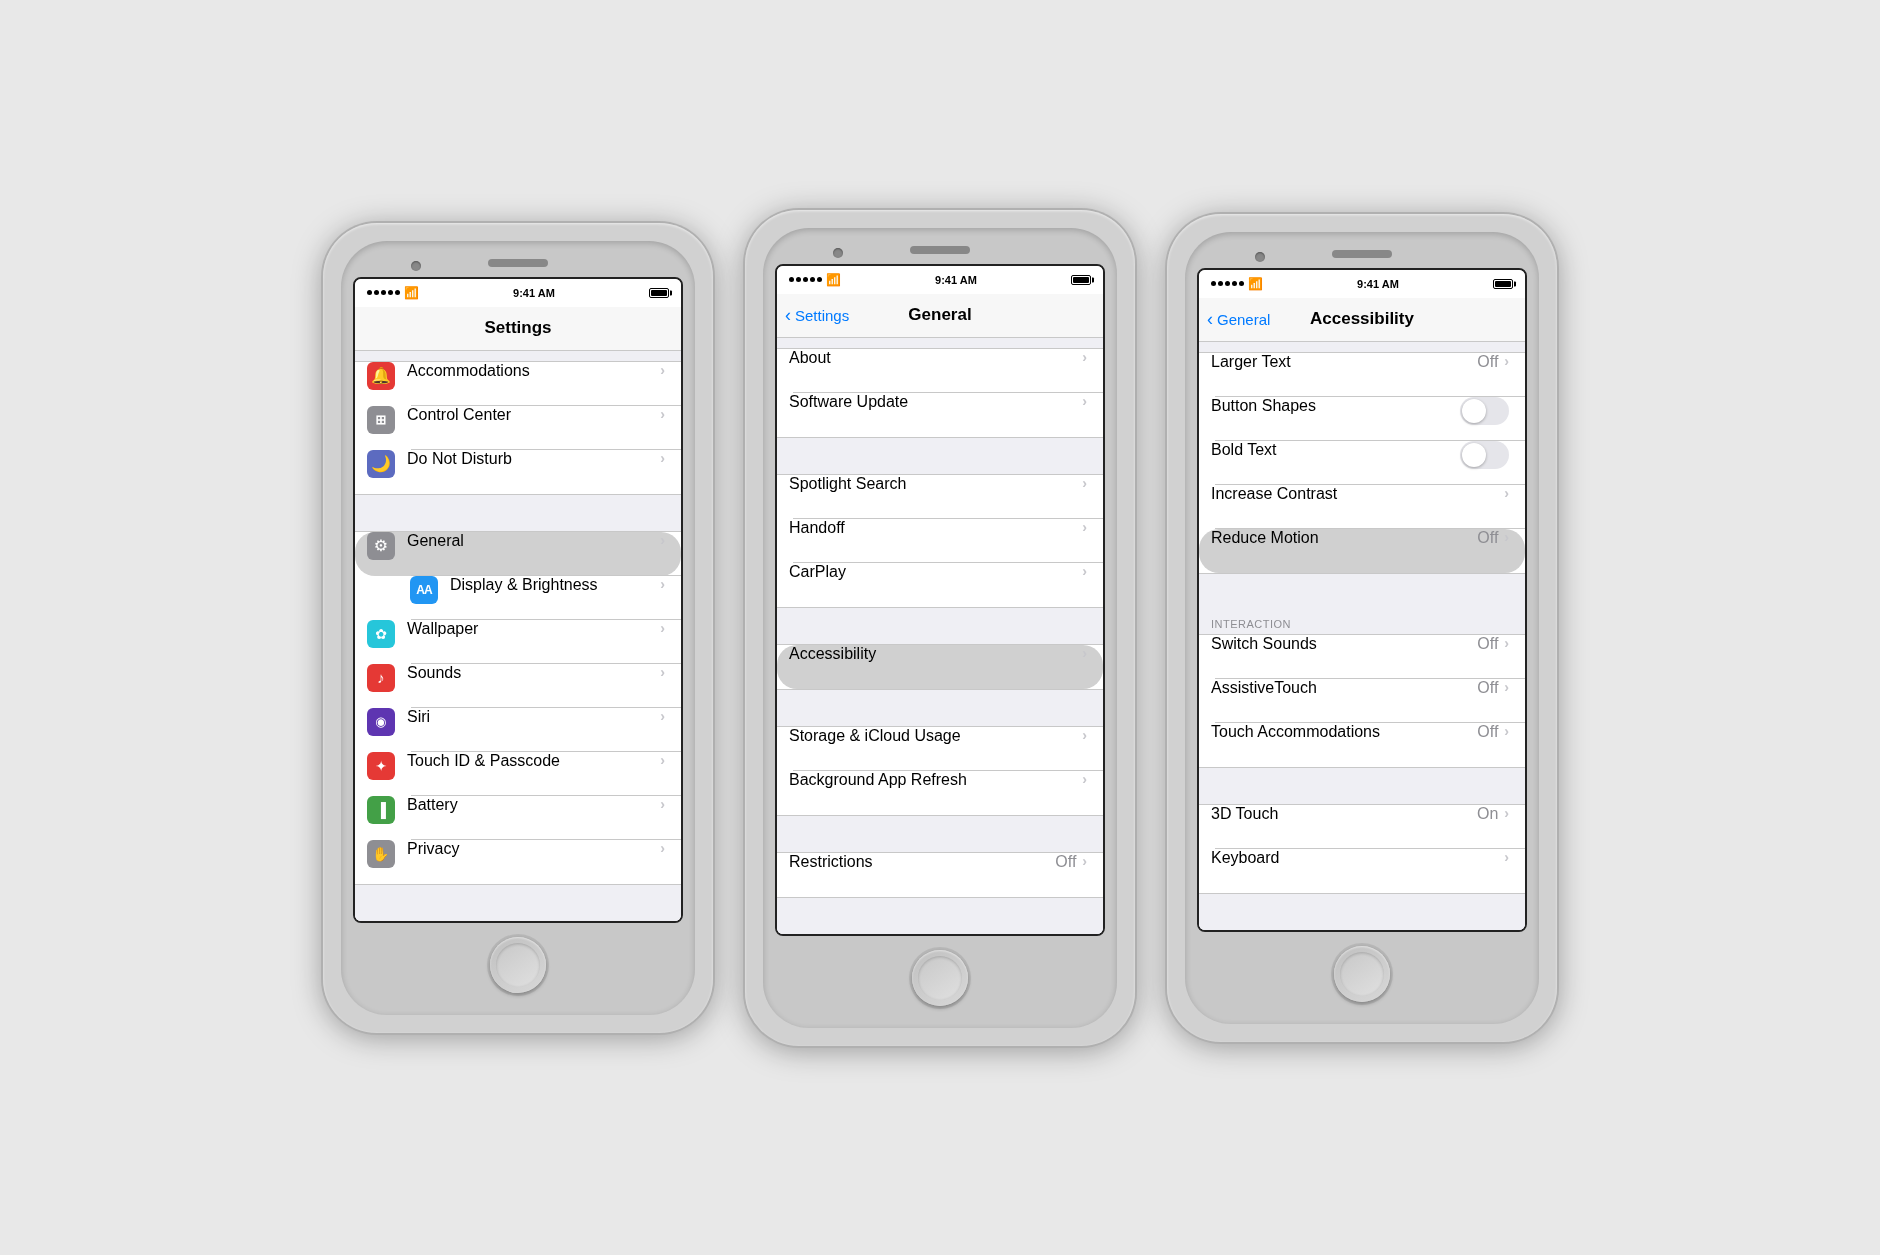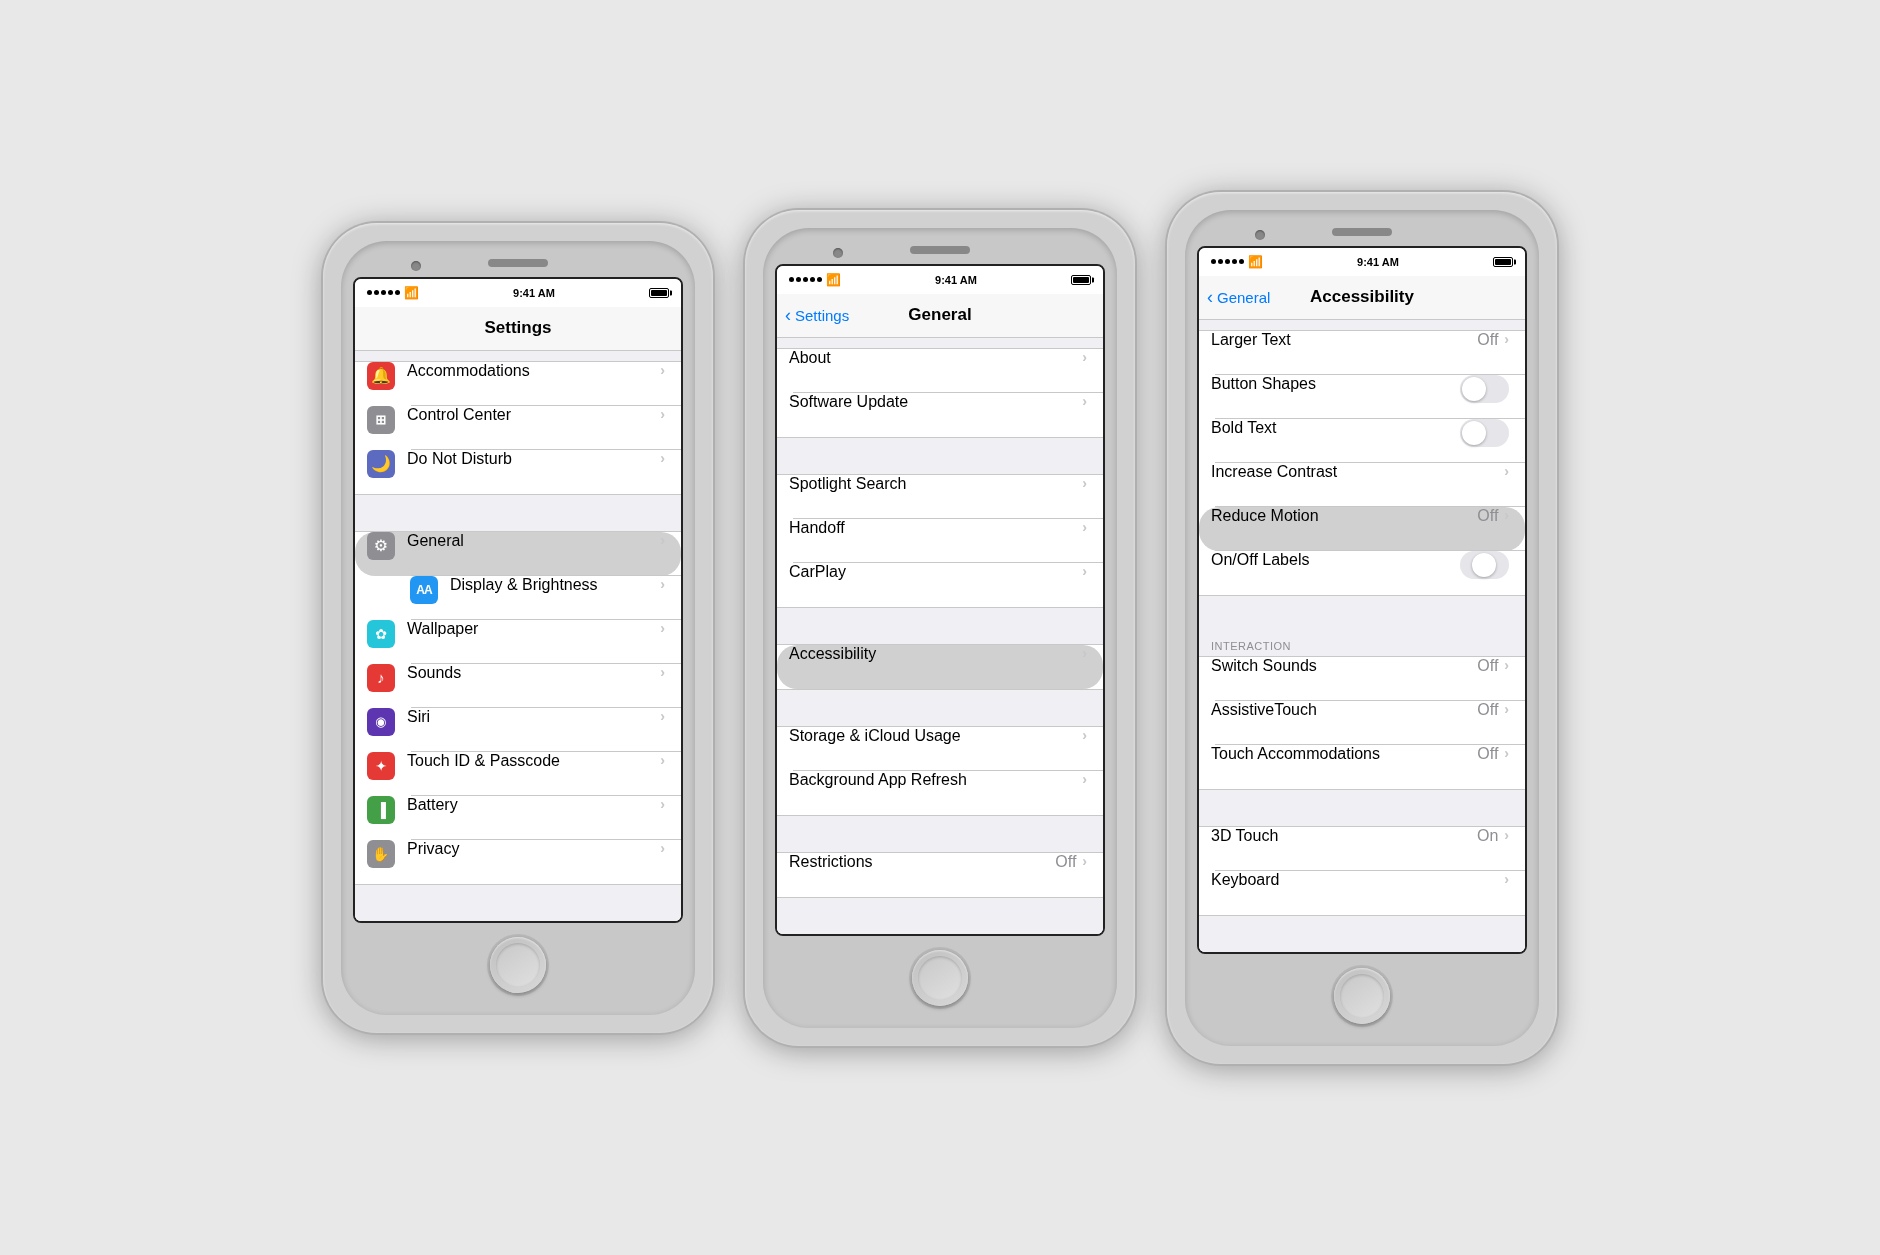--- a/index.html
+++ b/index.html
@@ -568,24 +568,20 @@
           </div>
           <div class="list-item no-icon-separator">
             <span class="item-label">Increase Contrast</span>
             <span class="item-chevron">›</span>
           </div>
           <div class="list-item no-icon-separator highlighted">
             <span class="item-label">Reduce Motion</span>
             <span class="item-value">Off</span>
             <span class="item-chevron">›</span>
           </div>
-          <div class="list-item no-icon-separator">
-            <span class="item-label">On/Off Labels</span>
-            <div class="toggle partial"></div>
-          </div>
         </div>
 
         <div class="section-gap"></div>
 
         <div class="section-label">INTERACTION</div>
 
         <div class="list-group">
           <div class="list-item no-icon-separator">
             <span class="item-label">Switch Sounds</span>
             <span class="item-value">Off</span>

